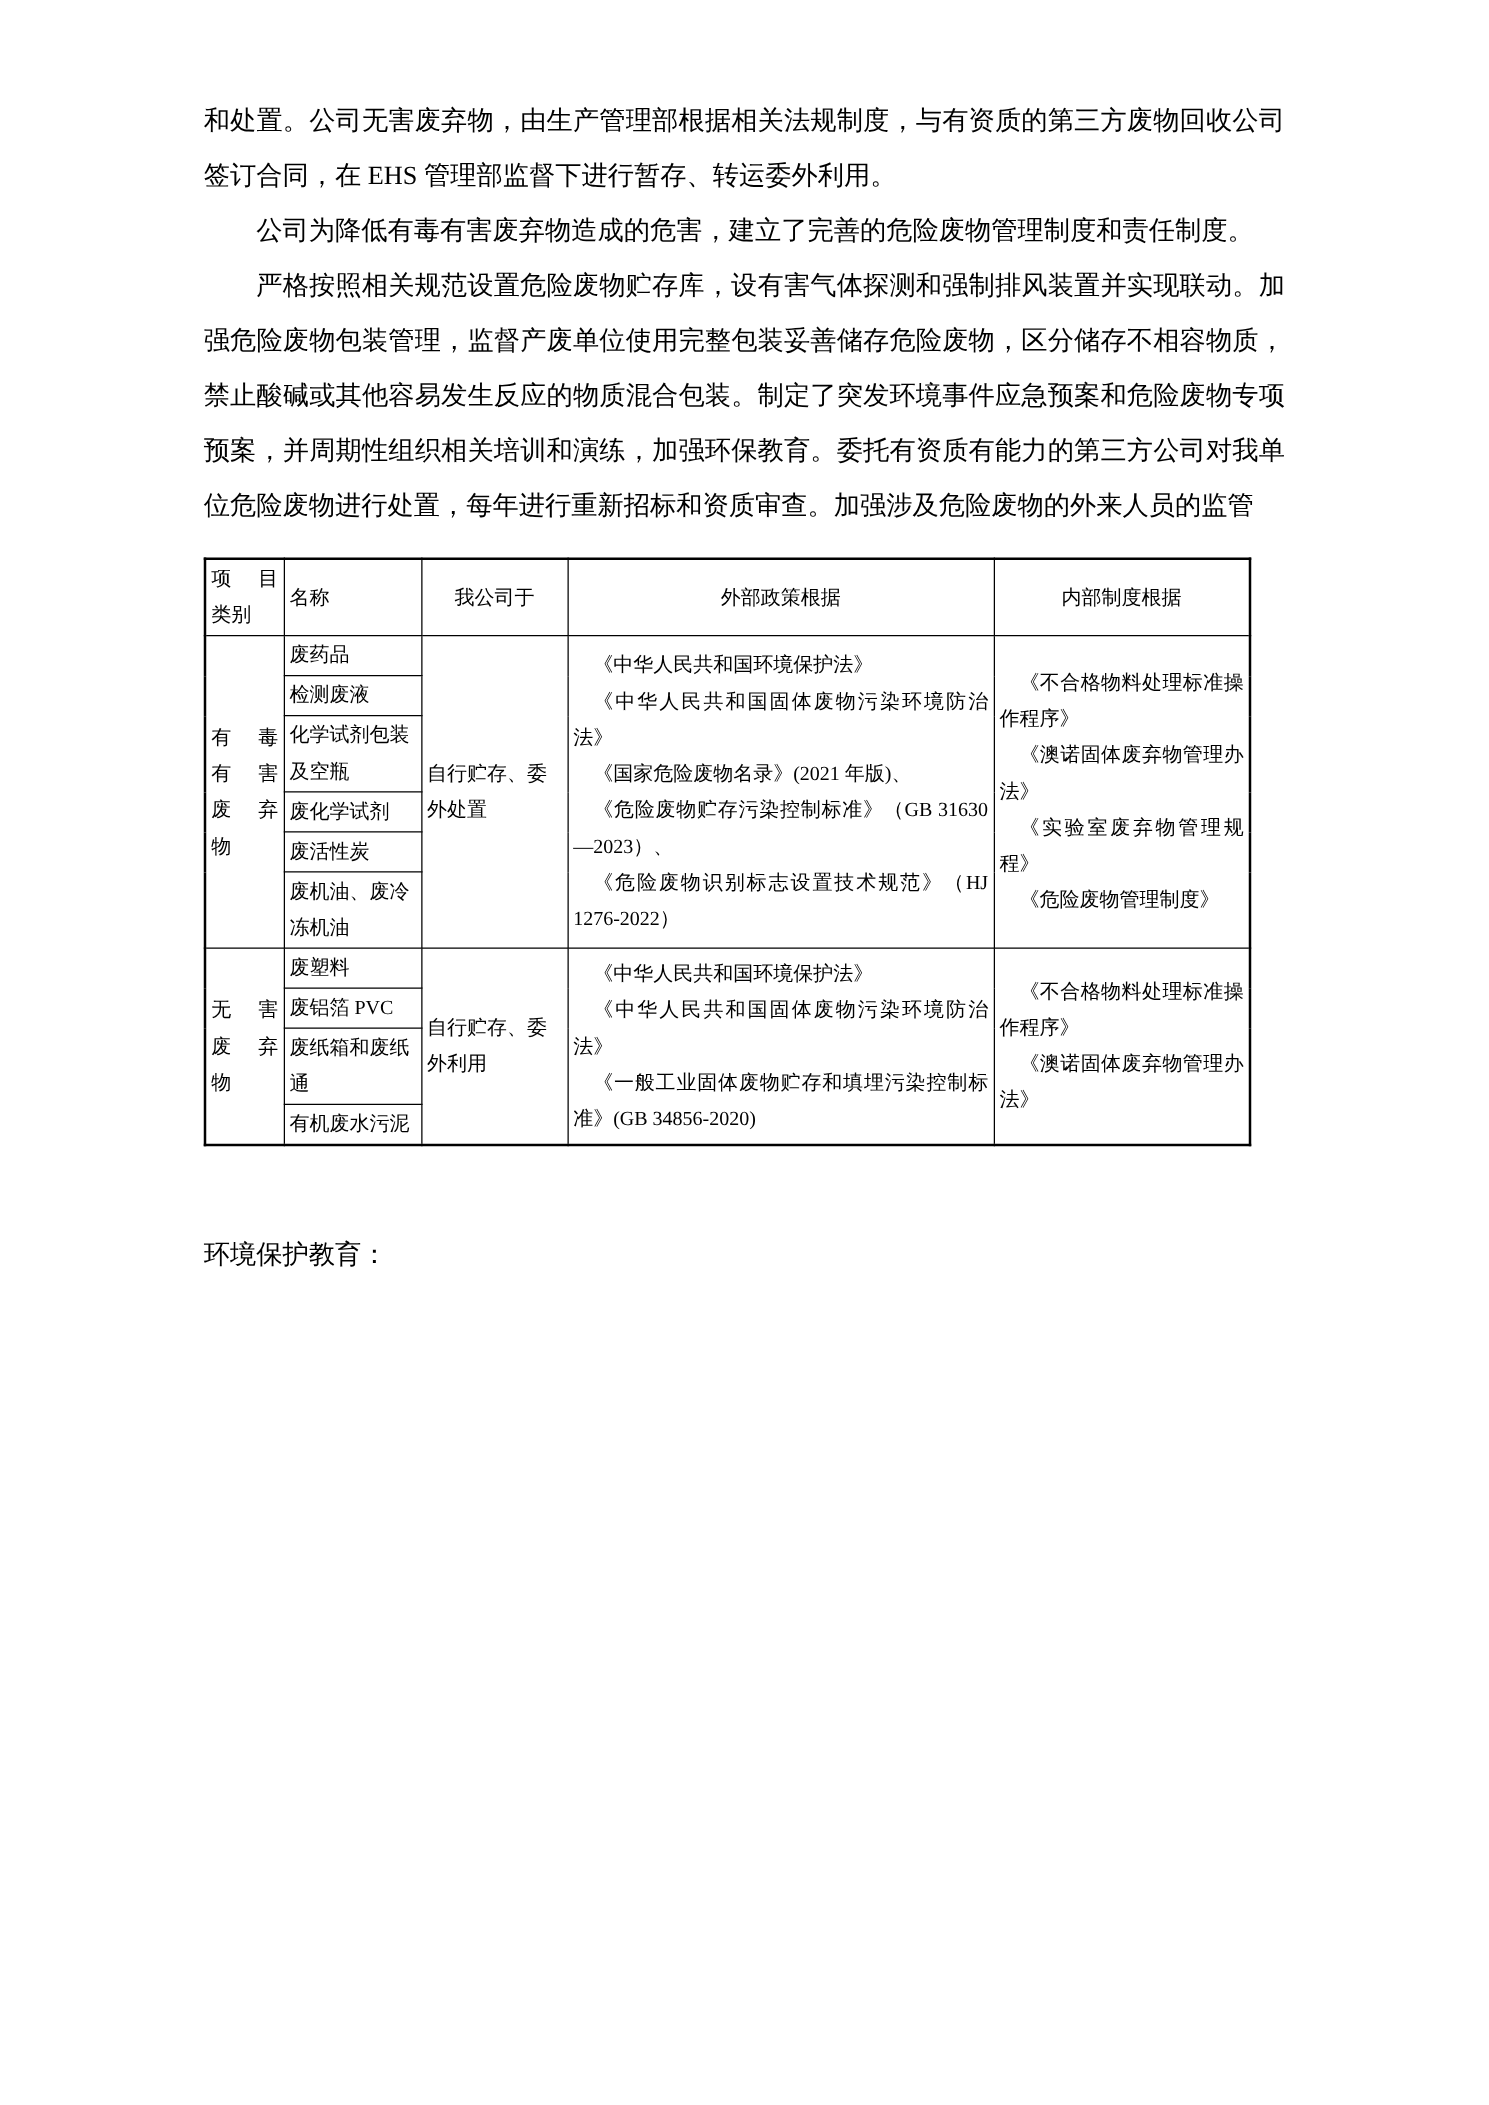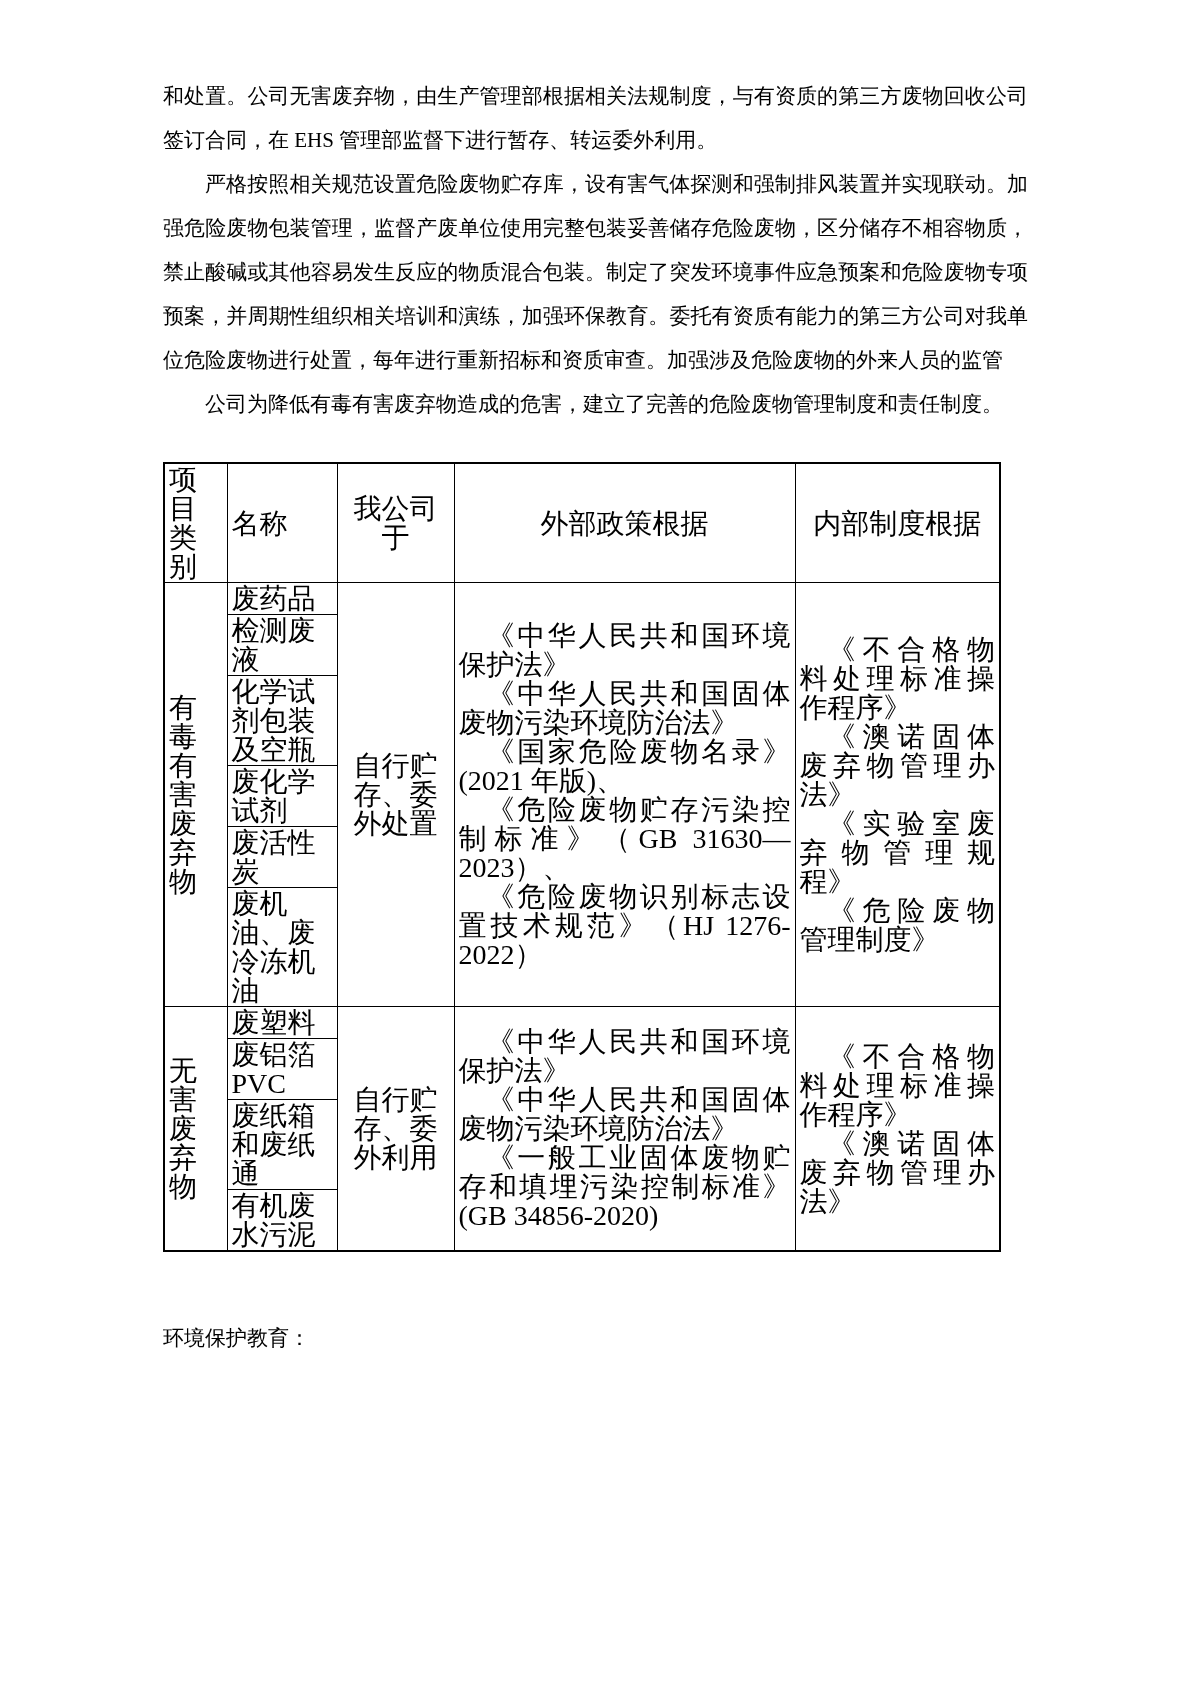--- a/index.html
+++ b/index.html
@@ -24,41 +24,41 @@
     line-height: 44px;
     text-align: justify;
     margin: 0;
   }
   .body-text p.indent { text-indent: 2em; }
 
   table.waste {
     border-collapse: collapse;
     table-layout: fixed;
     width: 836px;
-    margin-top: 36px;
+    margin-top: 20px;
     border: 2px solid #000;
-    font-size: 28px;
+    font-size: 16px;
     line-height: 29px;
   }
   table.waste td {
     border: 1px solid #000;
     padding: 1px 4px;
     vertical-align: middle;
     overflow: hidden;
   }
   td.th { vertical-align: top; height: 52px; }
   td.center { text-align: center; }
   td.name-h { padding-left: 14px; }
   .jline {
     text-align: justify;
     text-align-last: justify;
   }
   td.cat { padding: 0 6px; }
   td.name { padding-left: 3px; padding-right: 3px; }
-  td.method { padding-left: 3px; padding-right: 3px; text-align: center; }
+  td.method { padding-left: 3px; padding-right: 3px; }
   td.policy { vertical-align: top; padding: 2px 4px; }
   td.policy p {
     margin: 0;
     text-indent: 1em;
     text-align: justify;
   }
   td.ext-hazardous { padding-bottom: 40px; }
 
   .edu-heading {
     margin: 64px 0 0 0;
@@ -74,22 +74,22 @@
     text-indent: 2em;
   }
 </style>
 </head>
 <body>
 
 <div class="page">
 
   <div class="body-text">
     <p>和处置。公司无害废弃物，由生产管理部根据相关法规制度，与有资质的第三方废物回收公司签订合同，在 EHS 管理部监督下进行暂存、转运委外利用。</p>
+    <p class="indent">公司为降低有毒有害废弃物造成的危害，建立了完善的危险废物管理制度和责任制度。</p>
     <p class="indent">严格按照相关规范设置危险废物贮存库，设有害气体探测和强制排风装置并实现联动。加强危险废物包装管理，监督产废单位使用完整包装妥善储存危险废物，区分储存不相容物质，禁止酸碱或其他容易发生反应的物质混合包装。制定了突发环境事件应急预案和危险废物专项预案，并周期性组织相关培训和演练，加强环保教育。委托有资质有能力的第三方公司对我单位危险废物进行处置，每年进行重新招标和资质审查。加强涉及危险废物的外来人员的监管</p>
-    <p class="indent">公司为降低有毒有害废弃物造成的危害，建立了完善的危险废物管理制度和责任制度。</p>
   </div>
 
   <table class="waste">
     <colgroup>
       <col style="width:63px">
       <col style="width:110px">
       <col style="width:117px">
       <col style="width:341px">
       <col style="width:205px">
     </colgroup>

